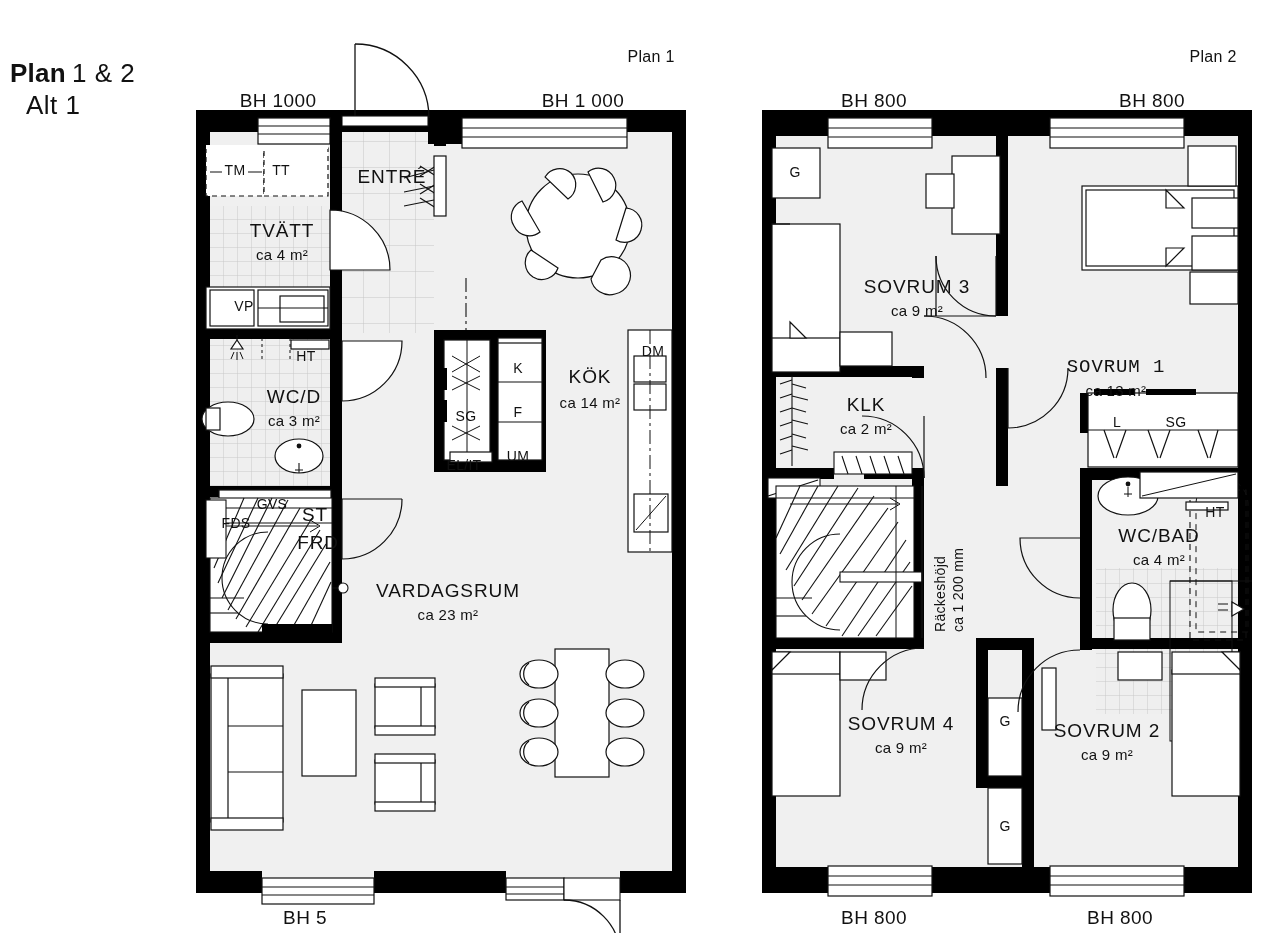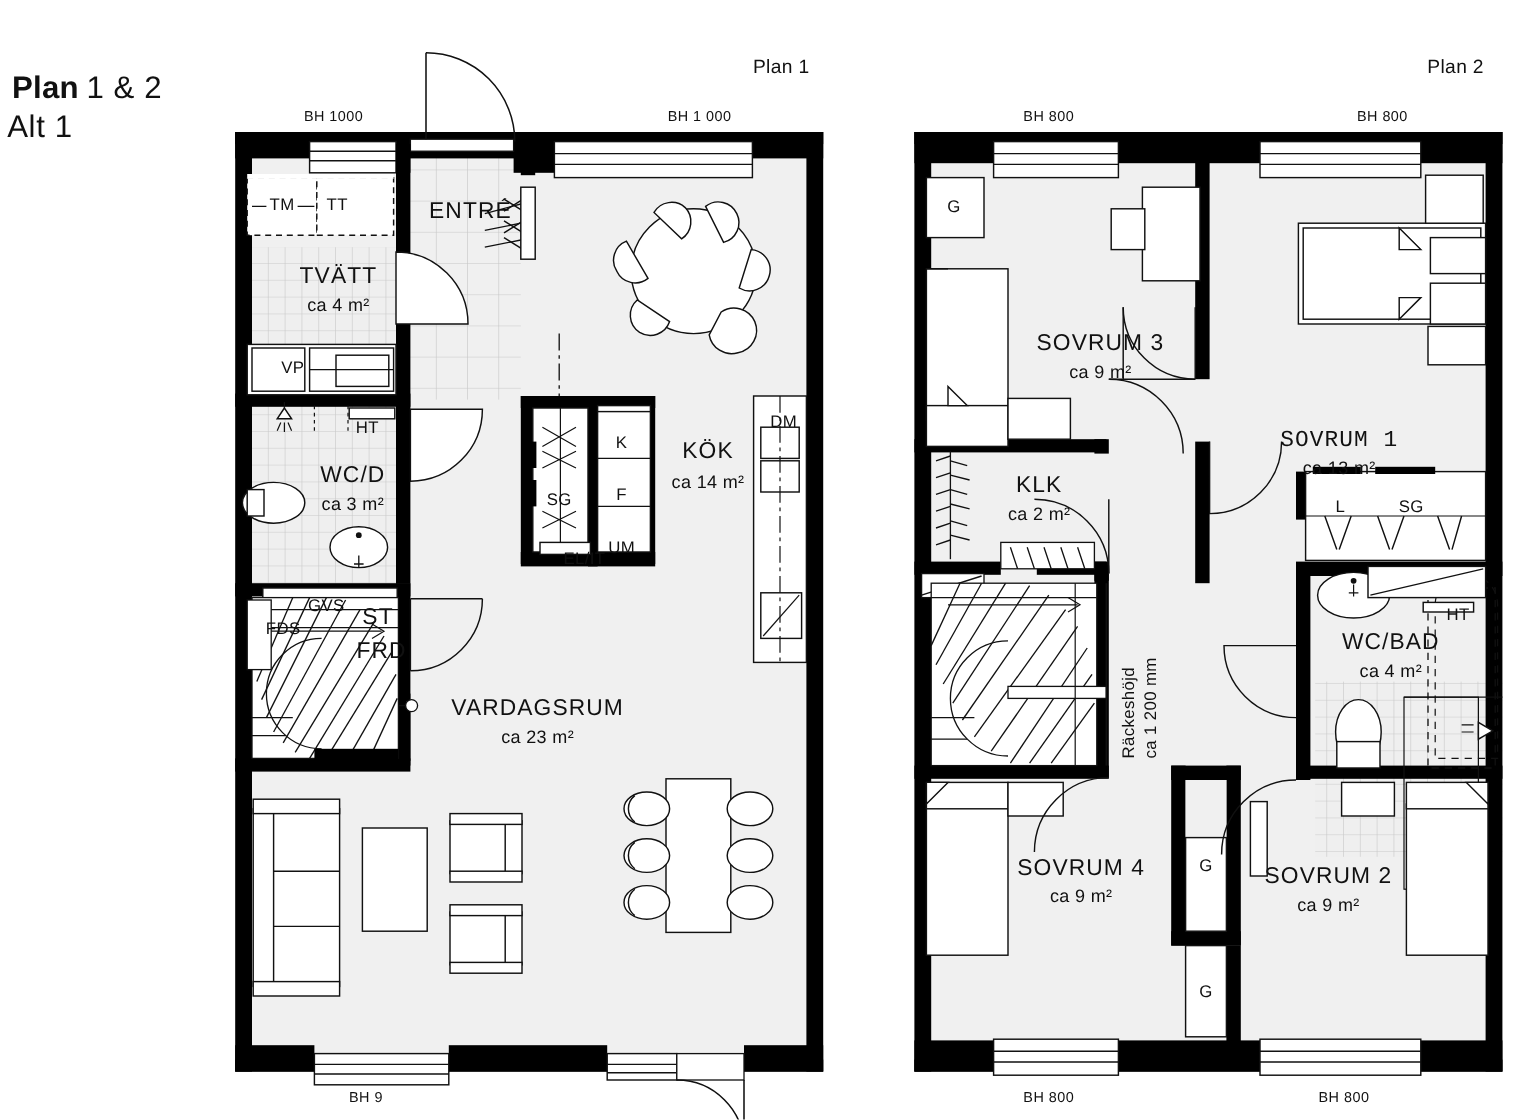--- a/index.html
+++ b/index.html
@@ -11,21 +11,21 @@
   }
   #stage{position:absolute;left:0;top:0;width:1280px;height:933px;margin-top:38px;}
   svg#plan{position:absolute;left:0;top:0;width:1280px;height:933px;display:block;}
 
   
   .tx{position:absolute;white-space:nowrap;color:#111;}
   .title-main{font-size:26px;font-weight:700;letter-spacing:.2px;}
   .title-light{font-size:26px;font-weight:400;letter-spacing:.5px;}
   .title-alt{font-size:26px;font-weight:400;letter-spacing:.5px;}
   .plan-hd{font-size:16px;font-weight:400;letter-spacing:.3px;}
-  .bh{font-size:12px;font-weight:400;letter-spacing:.4px;}
+  .bh{font-size:19px;font-weight:400;letter-spacing:.4px;}
   .room{font-size:19px;font-weight:400;letter-spacing:.9px;}
   .area{font-size:15px;font-weight:400;letter-spacing:.3px;}
   .small{font-size:14px;font-weight:400;letter-spacing:.3px;}
   .rot{transform-origin:0 0;transform:rotate(-90deg);}
   .ctr{transform:translateX(-50%);}
 </style>
 </head>
 <body>
 
 <div id="stage">
@@ -476,28 +476,28 @@
       <path d="M924 278 L996 278"></path>
       <path d="M924 278 A 62 62 0 0 1 986 340"></path>
     </g>
 
   </g>
   </g>
 </svg>
 
 <div class="tx title-main" style="left:10px;top:20px;">Plan</div>
 <div class="tx title-light" style="left:72px;top:20px;">1 &amp; 2</div>
-<div class="tx title-alt" style="left:6px;top:52px;">Alt 1</div>
+<div class="tx title-alt" style="left:26px;top:52px;">Alt 1</div>
 
 <div class="tx plan-hd ctr" style="left:651px;top:10px;">Plan 1</div>
 <div class="tx plan-hd ctr" style="left:1213px;top:10px;">Plan 2</div>
 
 <div class="tx bh ctr" style="left:278px;top:52px;">BH 1000</div>
 <div class="tx bh ctr" style="left:583px;top:52px;">BH 1 000</div>
-<div class="tx bh ctr" style="left:305px;top:869px;">BH 9</div>
+<div class="tx bh ctr" style="left:305px;top:869px;">BH 5</div>
 <div class="tx small ctr" style="left:494px;top:904px;">UTEPLATS</div>
 
 <div class="tx room ctr" style="left:282px;top:182px;">TVÄTT</div>
 <div class="tx area ctr" style="left:282px;top:208px;">ca 4 m²</div>
 
 <div class="tx room ctr" style="left:392px;top:128px;">ENTRÉ</div>
 
 <div class="tx room ctr" style="left:294px;top:348px;">WC/D</div>
 <div class="tx area ctr" style="left:294px;top:374px;">ca 3 m²</div>
 
@@ -509,21 +509,21 @@
 
 <div class="tx small ctr" style="left:235px;top:124px;">TM</div>
 <div class="tx small ctr" style="left:281px;top:124px;">TT</div>
 <div class="tx small ctr" style="left:244px;top:260px;">VP</div>
 <div class="tx small ctr" style="left:306px;top:310px;">HT</div>
 <div class="tx small ctr" style="left:272px;top:458px;text-align:right;">GVS</div>
 <div class="tx small ctr" style="left:236px;top:477px;">FDS</div>
 <div class="tx room ctr" style="left:315px;top:466px;">ST</div>
 <div class="tx room ctr" style="left:318px;top:494px;">FRD</div>
 <div class="tx small ctr" style="left:466px;top:370px;">SG</div>
-<div class="tx small ctr" style="left:487px;top:419px;">EL/IT</div>
+<div class="tx small ctr" style="left:464px;top:419px;">EL/IT</div>
 <div class="tx small ctr" style="left:518px;top:322px;">K</div>
 <div class="tx small ctr" style="left:518px;top:366px;">F</div>
 <div class="tx small ctr" style="left:518px;top:410px;">UM</div>
 <div class="tx small ctr" style="left:653px;top:305px;">DM</div>
 
 <div class="tx bh ctr" style="left:874px;top:52px;">BH 800</div>
 <div class="tx bh ctr" style="left:1152px;top:52px;">BH 800</div>
 <div class="tx bh ctr" style="left:874px;top:869px;">BH 800</div>
 <div class="tx bh ctr" style="left:1120px;top:869px;">BH 800</div>
 

